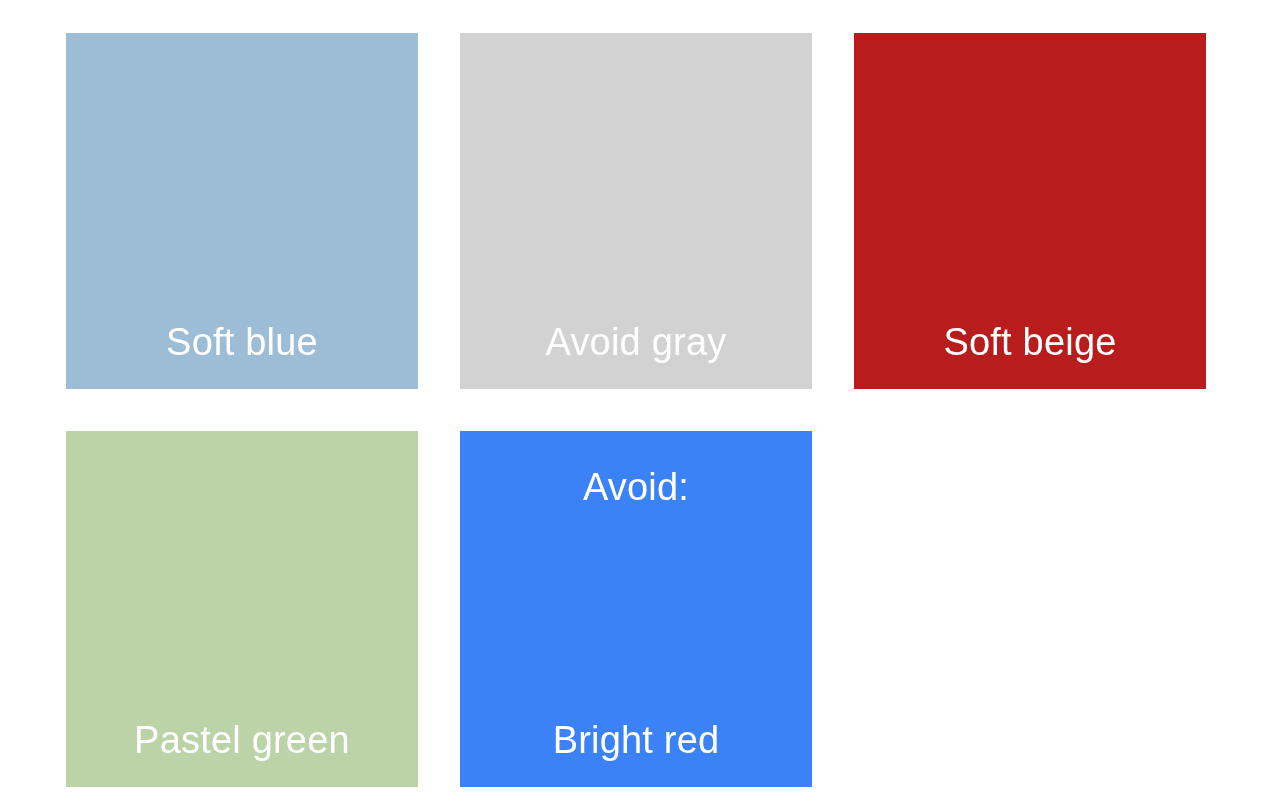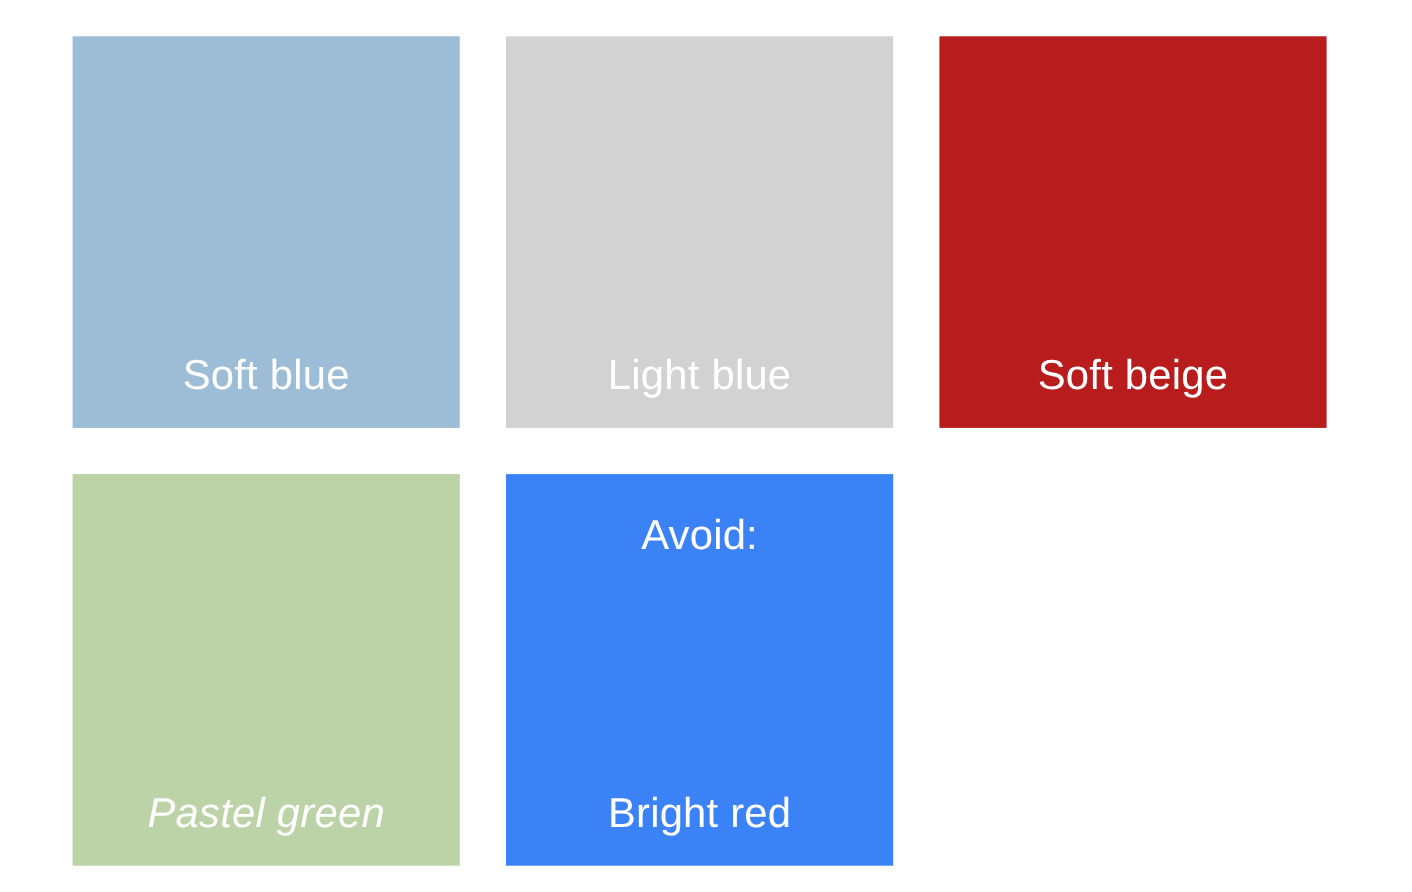--- a/index.html
+++ b/index.html
@@ -76,31 +76,31 @@
 
 <div class="palette-grid">
 
   <div class="swatch" style="background: rgb(157, 188, 214);">
     <div class="swatch-header" style="color: rgb(255, 255, 255);"></div>
     <div class="swatch-label" style="color: rgb(255, 255, 255);">Soft blue</div>
   </div>
 
   <div class="swatch" style="background: rgb(210, 210, 210);">
     <div class="swatch-header" style="color: rgb(255, 255, 255);"></div>
-    <div class="swatch-label" style="color: rgb(255, 255, 255);">Light blue</div>
+    <div class="swatch-label" style="color: rgb(255, 255, 255);">Avoid gray</div>
   </div>
 
   <div class="swatch" style="background: #b91c1c;">
     <div class="swatch-header" style="color: rgb(255, 255, 255);"></div>
     <div class="swatch-label" style="color: rgb(255, 255, 255);">Soft beige</div>
   </div>
 
   <div class="swatch" style="background: rgb(187, 211, 166);">
     <div class="swatch-header" style="color: rgb(255, 255, 255);"></div>
-    <div class="swatch-label" style="color: rgb(255, 255, 255); font-style: italic;">Pastel green</div>
+    <div class="swatch-label" style="color: rgb(255, 255, 255);">Pastel green</div>
   </div>
 
   <div class="swatch" style="background: #3b82f6;">
     <div class="swatch-header" style="color: rgb(255, 255, 255);">Avoid:</div>
     <div class="swatch-label" style="color: rgb(255, 255, 255);">Bright red</div>
   </div>
 
 
 </div>
 

